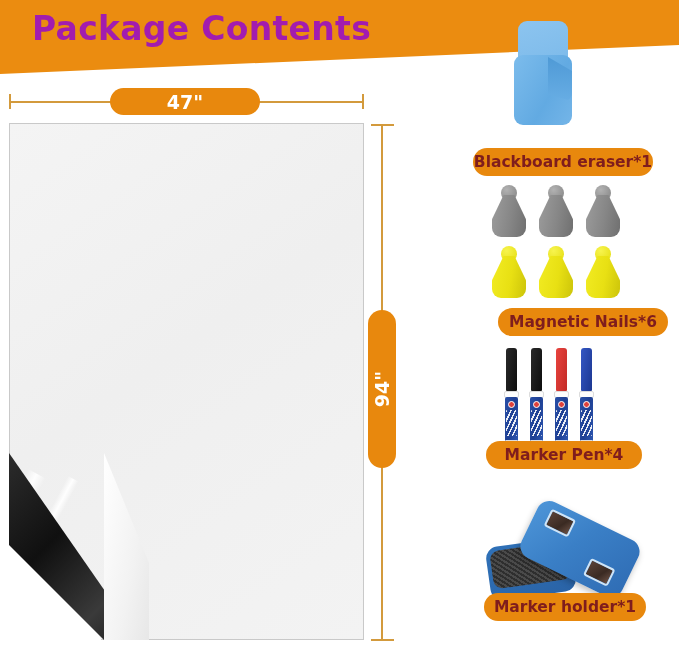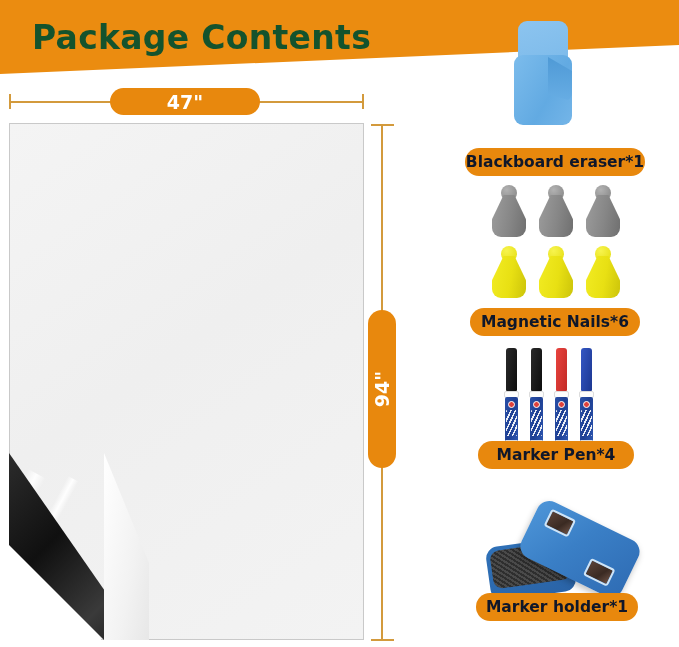--- a/index.html
+++ b/index.html
@@ -3,22 +3,22 @@
 <meta charset="utf-8">
 <style>
   html,body{margin:0;padding:0;background:#fff;}
   body{width:679px;height:647px;position:relative;overflow:hidden;
        font-family:"DejaVu Sans","Liberation Sans",sans-serif;}
 
   
   .banner{position:absolute;left:0;top:0;width:679px;height:75px;
           background:#eb8c10;
           clip-path:polygon(0 0,679px 0,679px 45px,0 74px);}
-  .banner-title{position:absolute;left:32px;top:18px;font-size:33px;font-weight:bold;
-                color:#14532d;letter-spacing:.3px;line-height:40px;z-index:6;}
+  .banner-title{position:absolute;left:32px;top:9px;font-size:33px;font-weight:bold;
+                color:#a21caf;letter-spacing:.3px;line-height:40px;z-index:6;}
 
   
   .dim-h{position:absolute;left:9px;top:101px;width:355px;height:1.6px;background:#d39a3c;}
   .cap{position:absolute;width:1.6px;height:15px;background:#d39a3c;}
   .cap.l{left:9px;top:94px;}
   .cap.r{left:362px;top:94px;}
   .dim-v{position:absolute;left:381px;top:124px;width:1.6px;height:516px;background:#d39a3c;}
   .capv{position:absolute;height:1.6px;width:23px;background:#d39a3c;}
   .capv.t{left:371px;top:124px;}
   .capv.b{left:371px;top:639px;}
@@ -39,23 +39,23 @@
          transform:rotate(28deg);transform-origin:top left;pointer-events:none;}
   .s1{left:-30px;top:330px;width:38px;height:460px;}
   .s2{left:18px;top:345px;width:20px;height:450px;}
   .s3{left:58px;top:352px;width:12px;height:440px;}
   .curl{position:absolute;left:0;top:330px;width:140px;height:187px;
         background:linear-gradient(135deg,#2c2c2c 0%,#101010 40%,#3a3a3a 75%,#161616 100%);
         clip-path:polygon(0 0,130px 187px,95px 187px,0 92px);}
   .curl-edge{position:absolute;left:95px;top:330px;width:48px;height:187px;
         background:linear-gradient(100deg,#ffffff 0%,#f2f2f2 60%,#e6e6e6 100%);
         clip-path:polygon(0 0,45px 110px,45px 187px,0 187px);}
-  .label{position:absolute;background:#e8880d;border-radius:999px;color:#0f172a;
+  .label{position:absolute;background:#e8880d;border-radius:999px;color:#7f1d1d;
          display:flex;align-items:center;justify-content:center;
-         font-weight:bold;font-size:15.5px;height:28px;box-sizing:border-box;white-space:nowrap;}
+         font-weight:bold;font-size:15.5px;height:28px;box-sizing:border-box;white-space:nowrap;margin-left:8px;}
 
   
   .eraser{position:absolute;left:514px;top:21px;width:72px;height:105px;z-index:5;}
   .er-back{position:absolute;left:4px;top:0;width:50px;height:58px;border-radius:9px 9px 3px 3px;
            background:linear-gradient(160deg,#8cc4ef 0%,#79b8e9 100%);}
   .er-front{position:absolute;left:0;top:34px;width:58px;height:70px;border-radius:9px;
             background:linear-gradient(120deg,#7cbcec 0%,#62aae2 60%,#74b5e8 100%);}
   .er-inner{position:absolute;left:34px;top:36px;width:24px;height:44px;
             background:linear-gradient(180deg,#4f9ad6 0%,#67adE4 100%);
             clip-path:polygon(0 0,100% 14px,100% 100%,0 86%);border-radius:0 8px 8px 0;}
@@ -154,21 +154,21 @@
     <div class="body"></div>
   </div>
 <div class="nail yel" style="left:539px;top:246px;">
     <div class="knob"></div>
     <div class="body"></div>
   </div>
 <div class="nail yel" style="left:586px;top:246px;">
     <div class="knob"></div>
     <div class="body"></div>
   </div>
-<div class="label" style="left:470px;top:308px;width:170px;">Magnetic Nails*6</div>
+<div class="label" style="left:490px;top:308px;width:170px;">Magnetic Nails*6</div>
 
 <div class="pen" style="left:503px;top:348px;">
     <div class="cap2" style="background:linear-gradient(100deg,#2a2a2a,#0d0d0d);"></div>
     <div class="ring"></div>
     <div class="barrel"></div>
     <div class="dot"></div>
     <div class="script"></div>
     <div class="tail"></div>
   </div>
 <div class="pen" style="left:528px;top:348px;">

